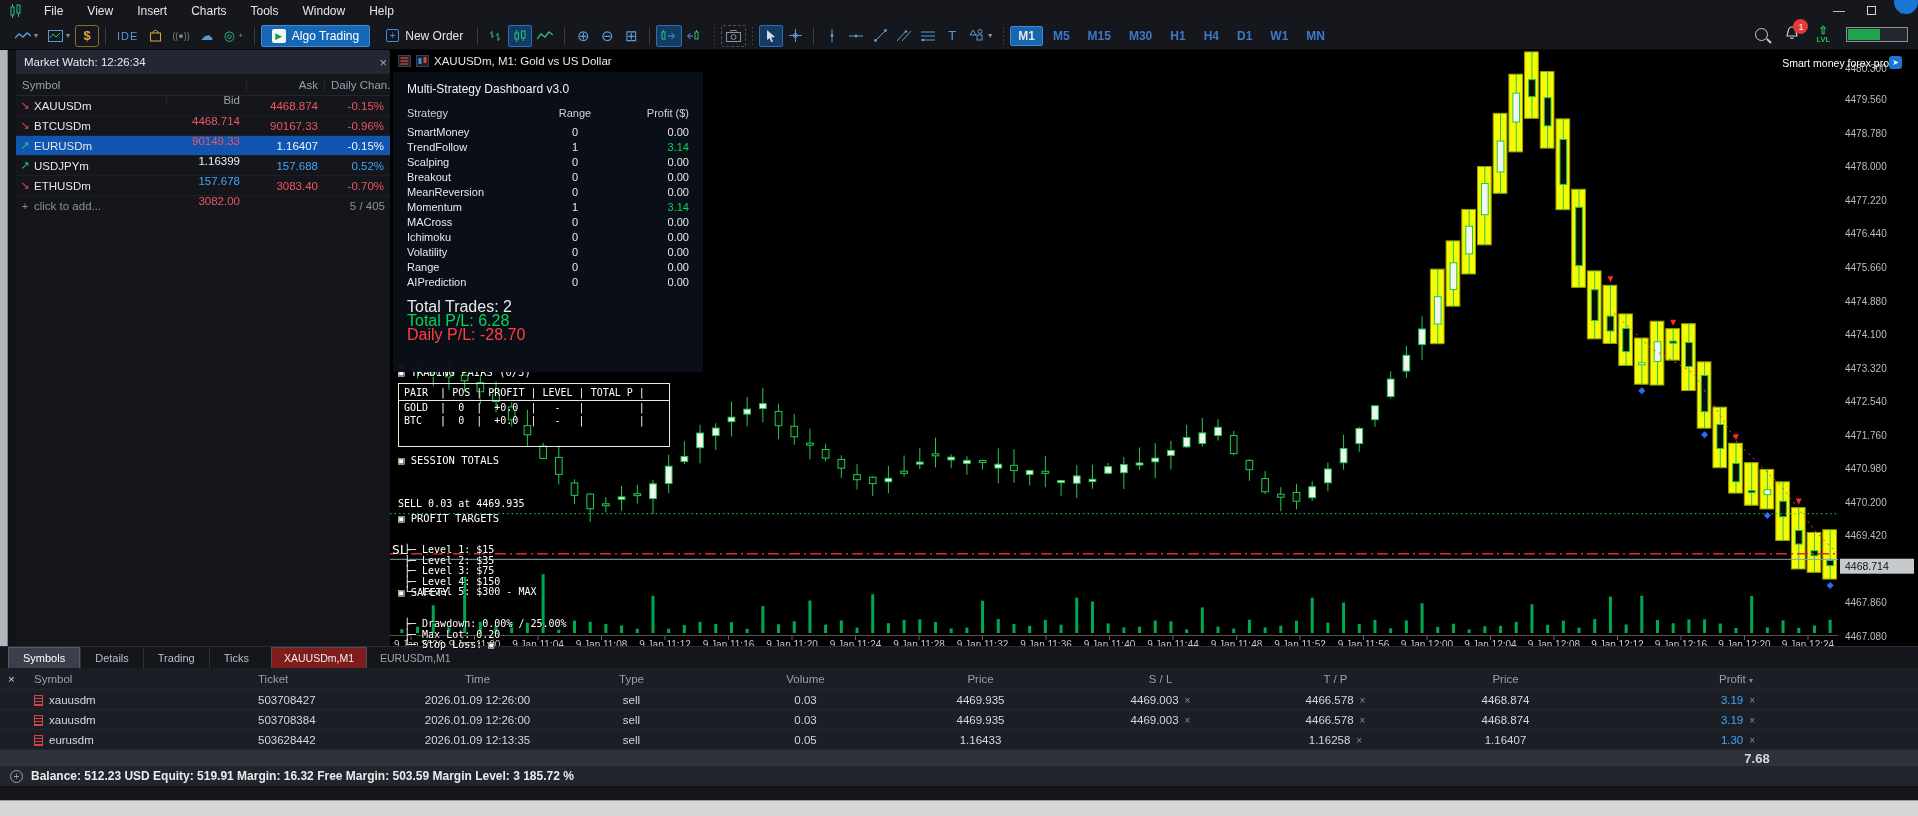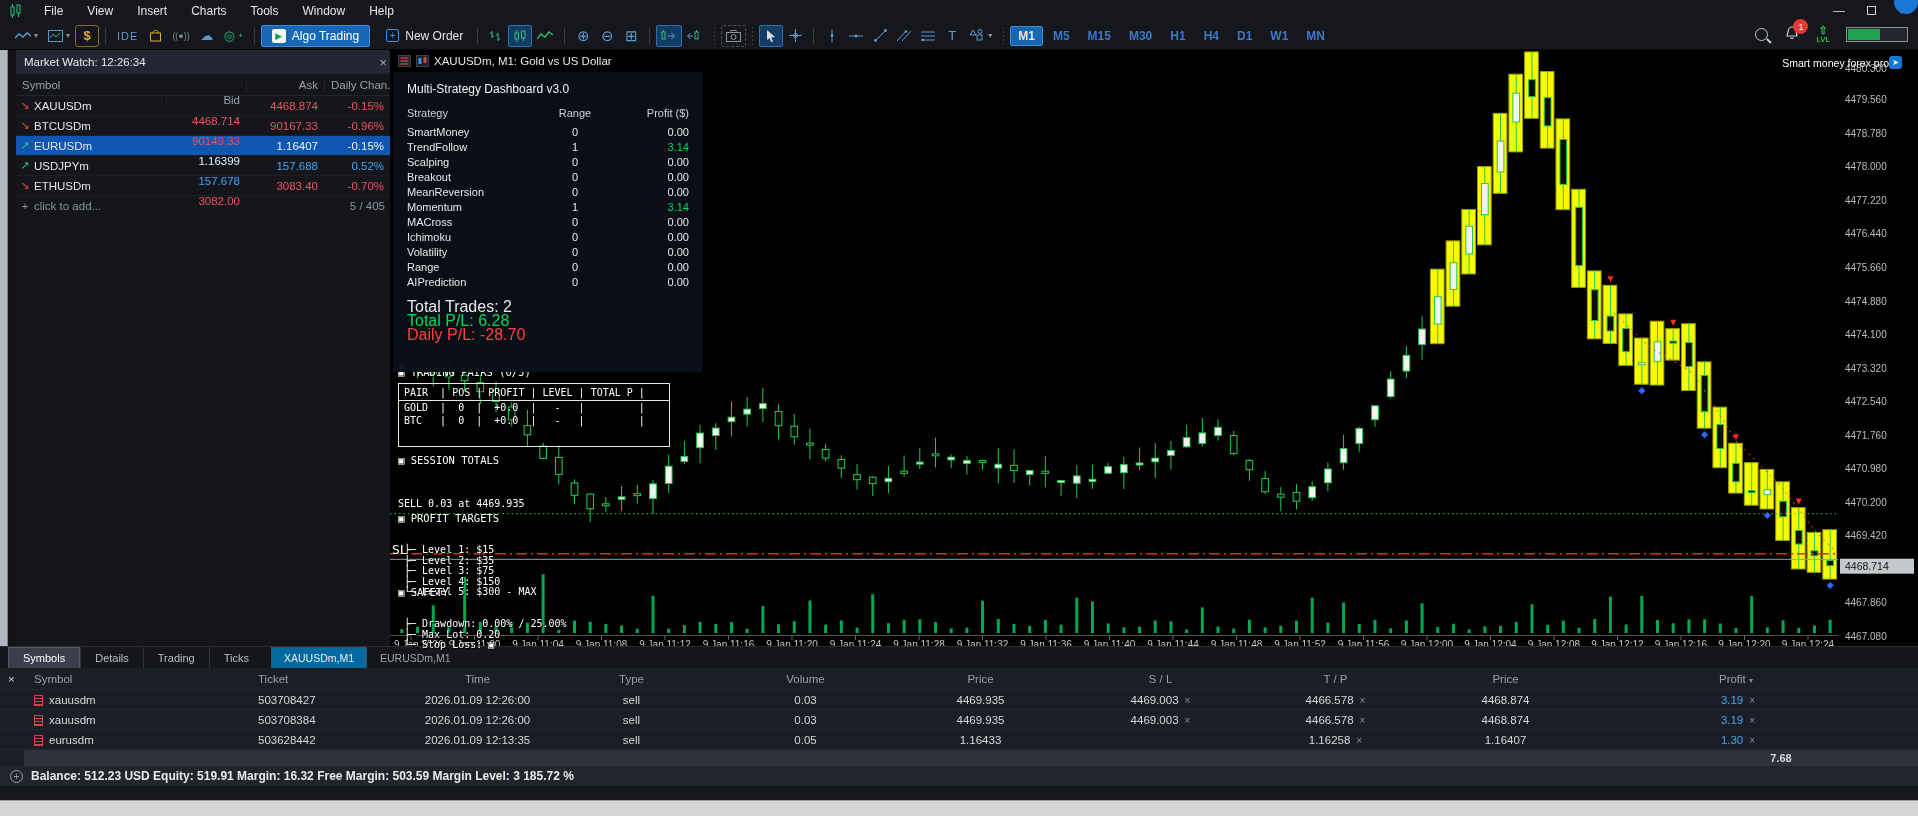--- a/index.html
+++ b/index.html
@@ -81,32 +81,32 @@
   #pairs-box .ph { padding:3px 5px 2px; border-bottom:1px solid #e8e8e8; white-space:pre; }
   #pairs-box .pr { padding:1px 5px; white-space:pre; }
 
   
   #tabband { position:absolute; left:0; top:646px; width:1918px; height:22px; background:#14161b; border-top:1px solid #2a2d34; display:flex; align-items:stretch; }
   .mwtab { font-size:11px; color:#b9bec7; padding:3px 14px; border-left:1px solid #2e323a; display:flex; align-items:center; }
   .mwtab:first-child { border-left:none; }
   .mwtab.on { background:#3a3f4b; color:#fff; border:1px solid #555b66; border-bottom:none; }
   #ctabs { display:flex; margin-left:8px; }
   .ctab { font-size:10.5px; color:#9ea3ac; padding:3px 12px; display:flex; align-items:center; border:1px solid transparent; }
-  .ctab.on { background:#0369a1; color:#eceef1; border-color:#4a4f59; border-bottom:none; }
+  .ctab.on { background:#7f1d1d; color:#eceef1; border-color:#4a4f59; border-bottom:none; }
 
   
   #trades { position:absolute; left:0; top:668px; width:1918px; background:#1b1e24; }
   .trow { display:grid; grid-template-columns:26px 224px 160px 135px 173px 175px 175px 185px 165px 175px 300px; align-items:center; height:20px; font-size:11.5px; border-bottom:1px solid #24272e; }
   .th { color:#9aa0a8; height:22px; }
   .cell { padding:0 8px; white-space:nowrap; overflow:hidden; }
   .rt { text-align:center; }
   .xgray { color:#8a8f98; font-size:10px; padding-left:6px; }
   .pblue { color:#42a5f5; }
   .docic { display:inline-block; width:9px; height:11px; border:1px solid #d04545; margin-right:6px; vertical-align:-2px; background:repeating-linear-gradient(#1b1e24 0 2px, #d04545 2px 3px); }
-  #total-row { display:grid; grid-template-columns:1618px 300px; height:16px; background:#2e323a; align-items:center; font-size:11px;margin-left:24px; }
+  #total-row { display:grid; grid-template-columns:1618px 300px; height:16px; background:#2e323a; align-items:center; font-size:13px; }
   #balbar { height:20px; background:#22252c; display:flex; align-items:center; gap:8px; padding-left:10px; font-size:12px; font-weight:bold; color:#e8eaee; }
   #bal-ic { width:13px; height:13px; border:1.3px solid #9aa0a8; border-radius:50%; color:#9aa0a8; font-size:10px; font-weight:normal; display:inline-flex; align-items:center; justify-content:center; }
   #gapdark { position:absolute; left:0; top:788px; width:1918px; height:12px; background:#15171c; }
   #taskbar { position:absolute; left:0; top:800px; width:1918px; height:16px; background:#d6d6d6; border-top:1px solid #9b9b9b; }
 
   svg text { font-family:"Liberation Sans", sans-serif; }
 </style>
 </head>
 <body>
 

